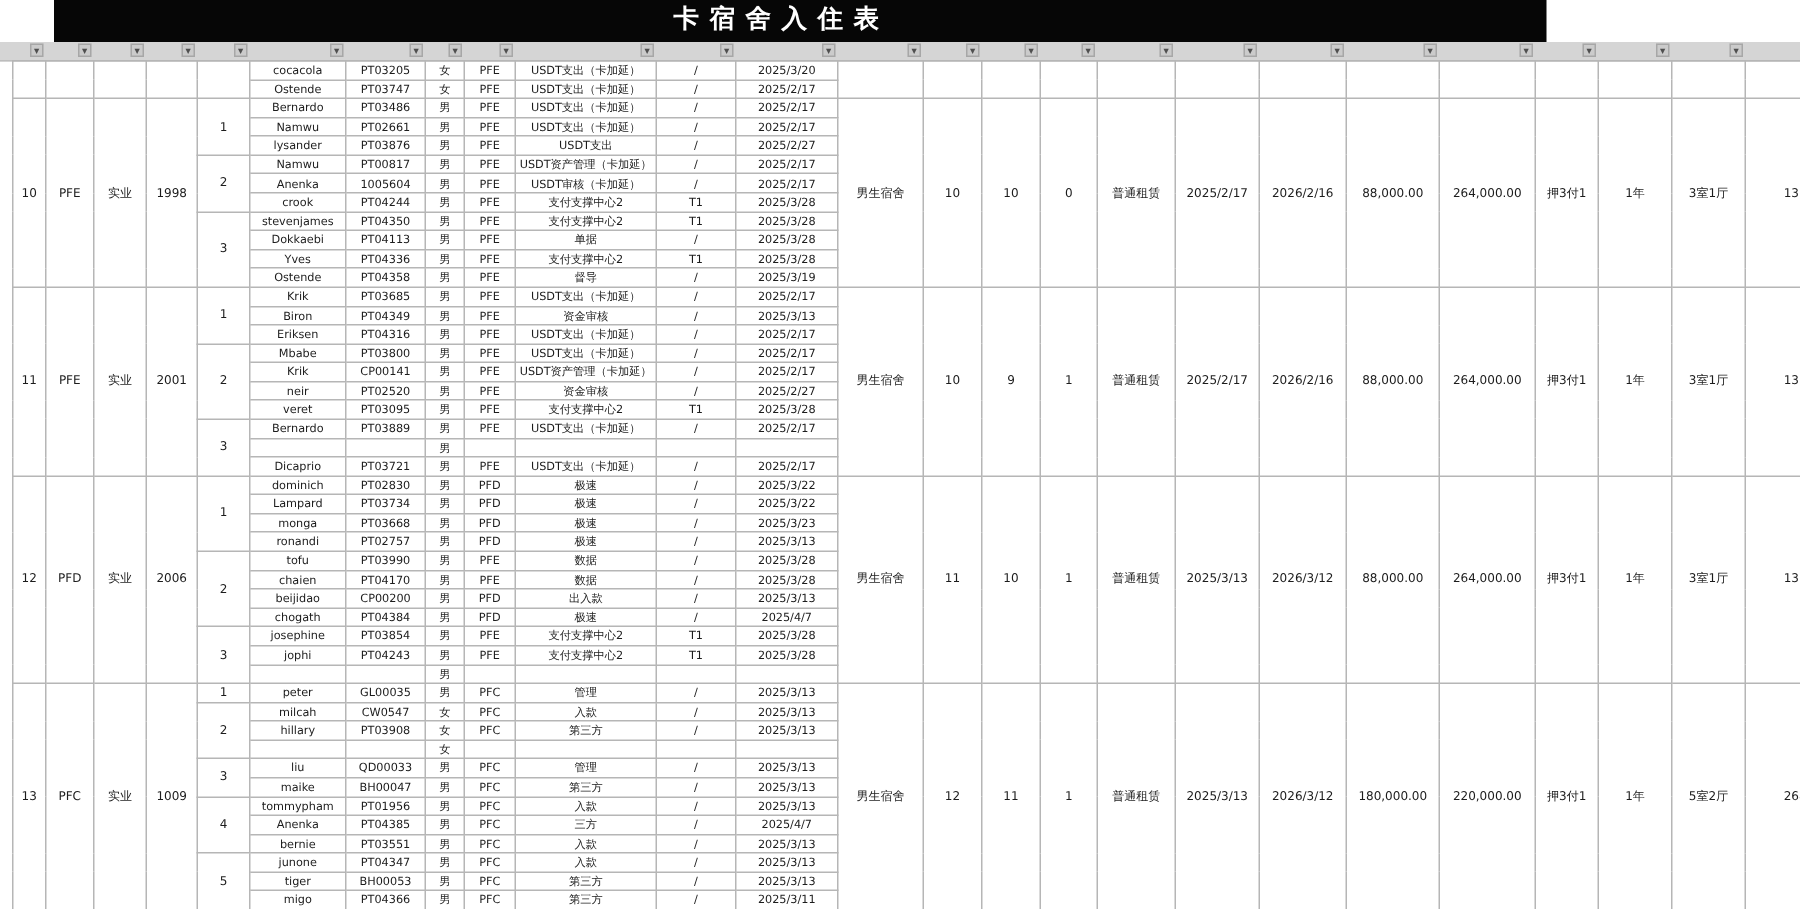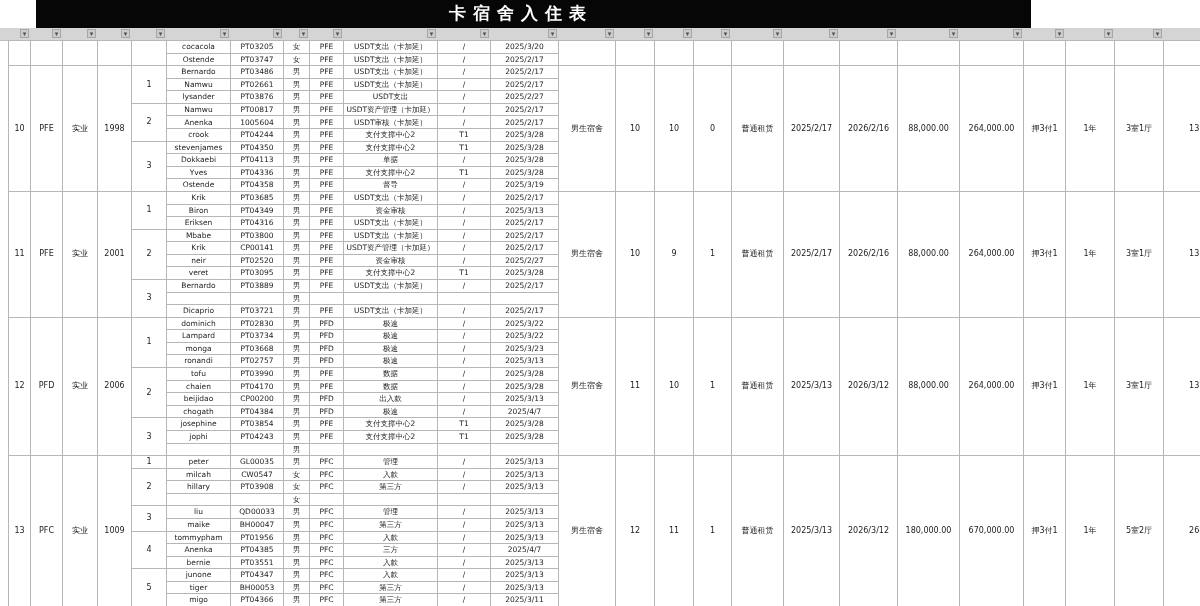--- a/index.html
+++ b/index.html
@@ -449,21 +449,21 @@
           <td>/</td>
           <td>2025/3/13</td>
           <td rowspan="12" class="sumcell">男生宿舍</td>
           <td rowspan="12" class="sumcell">12</td>
           <td rowspan="12" class="sumcell">11</td>
           <td rowspan="12" class="sumcell">1</td>
           <td rowspan="12" class="sumcell">普通租赁</td>
           <td rowspan="12" class="sumcell">2025/3/13</td>
           <td rowspan="12" class="sumcell">2026/3/12</td>
           <td rowspan="12" class="sumcell">180,000.00</td>
-          <td rowspan="12" class="sumcell">670,000.00</td>
+          <td rowspan="12" class="sumcell">220,000.00</td>
           <td rowspan="12" class="sumcell">押3付1</td>
           <td rowspan="12" class="sumcell">1年</td>
           <td rowspan="12" class="sumcell">5室2厅</td>
           <td rowspan="12" class="sumcell">268 ㎡</td>
         </tr>
         <tr class="gt">
           <td rowspan="3" class="blockcell">2</td>
           <td>milcah</td>
           <td>CW0547</td>
           <td>女</td>

